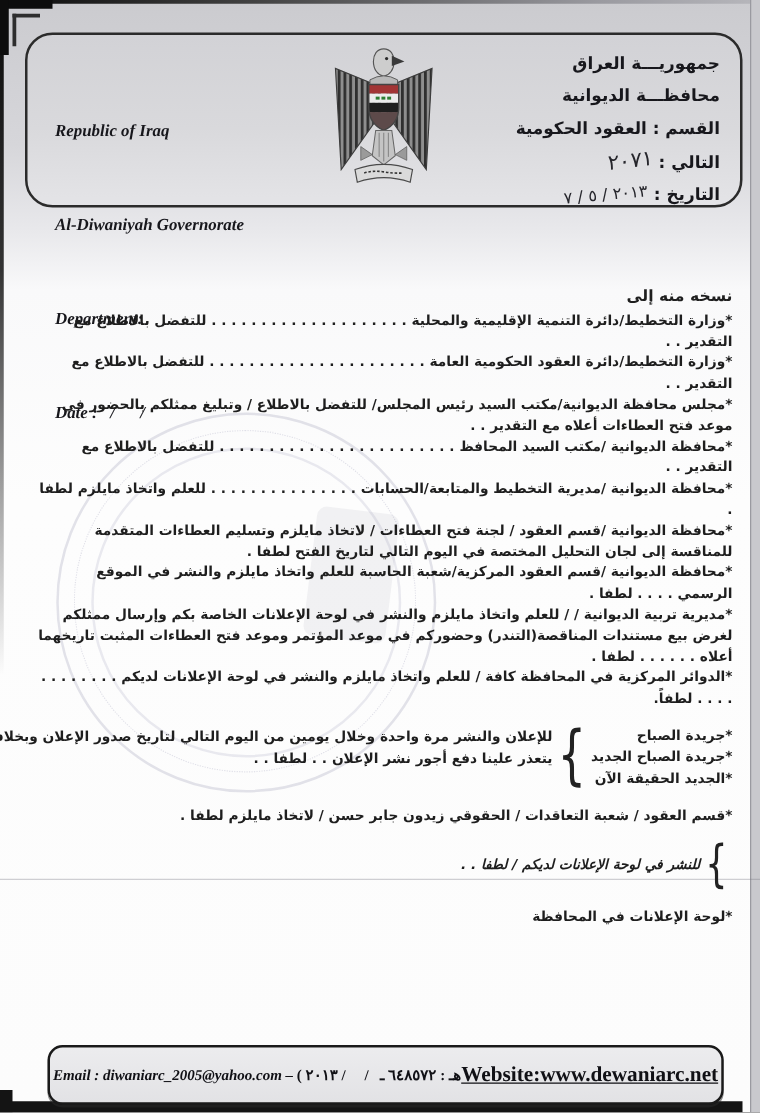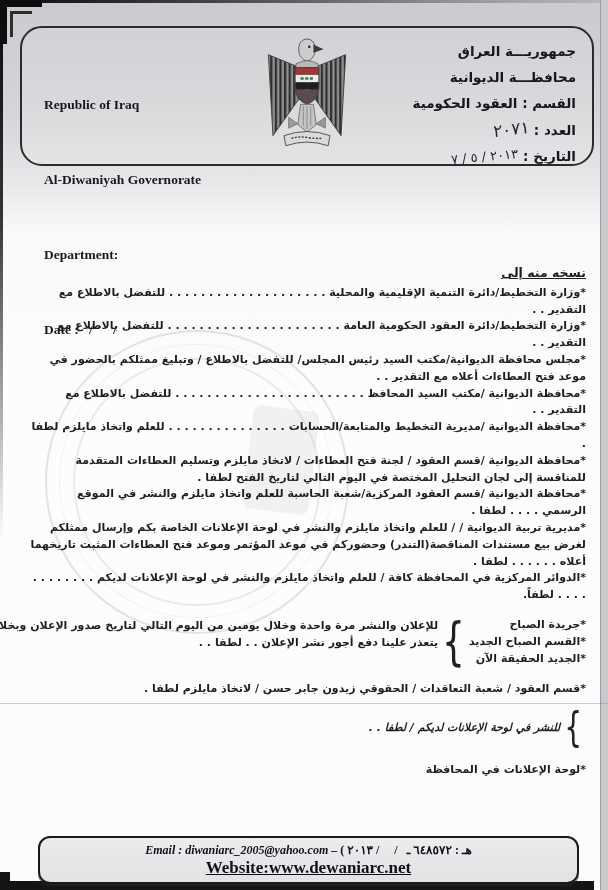--- a/index.html
+++ b/index.html
@@ -14,53 +14,53 @@
   .edge-right{position:absolute;top:0;right:0;width:7px;height:100%;background:#c9c9cd;border-left:1px solid #9a9aa0;}
   .edge-bottom{position:absolute;top:881px;left:0;width:594px;height:9px;background:#141414;}
   .corner-tl-a{position:absolute;top:0;left:0;width:42px;height:7px;background:#0d0d0d;}
   .corner-tl-b{position:absolute;top:0;left:0;width:7px;height:44px;background:#0d0d0d;}
   .corner-tl-c{position:absolute;top:11px;left:10px;width:22px;height:3px;background:#2e2e2e;}
   .corner-tl-d{position:absolute;top:11px;left:10px;width:3px;height:26px;background:#2e2e2e;}
   .corner-bl{position:absolute;top:872px;left:0;width:10px;height:18px;background:#141414;}
   
   .lh{position:absolute;left:20px;top:26px;width:570px;height:136px;border:2px solid #2b2b2b;border-radius:22px;
     background:linear-gradient(180deg,#d2d2d6 0%,#d9d9dc 55%,#e4e4e7 100%);}
-  .lh-en{position:absolute;left:22px;top:14px;font-family:"Liberation Serif",serif;font-weight:700;
+  .lh-en{position:absolute;left:22px;top:14px;font-family:"Liberation Serif",serif;font-style:italic;font-weight:700;
     font-size:13.5px;line-height:25px;color:#17171c;white-space:pre;}
   .lh-ar{position:absolute;right:16px;top:10px;width:200px;direction:rtl;
     font-weight:700;font-size:13.5px;line-height:26px;color:#17171c;}
   .lh-ar .row{white-space:nowrap;}
   .hand{display:inline-block;font-weight:400;font-size:17px;transform:rotate(-7deg) skewX(-6deg);color:#26262c;}
   .hand2{display:inline-block;font-weight:400;font-size:13px;transform:rotate(-5deg);color:#26262c;}
   .emblem{position:absolute;left:50%;top:5px;transform:translateX(-50%);}
   
   .wm{position:absolute;border-radius:50%;pointer-events:none;}
   .wm1{left:45px;top:330px;width:300px;height:300px;border:2px solid rgba(130,130,165,0.22);}
   .wm2{left:59px;top:344px;width:272px;height:272px;border:1px dotted rgba(130,130,165,0.22);}
   .wm3{left:73px;top:358px;width:244px;height:244px;border:2px solid rgba(130,130,165,0.16);}
   .wm-smudge{position:absolute;left:248px;top:408px;width:66px;height:104px;background:rgba(140,140,158,0.10);
     border-radius:8px;transform:rotate(7deg);}
   .fold{position:absolute;left:0;top:703px;width:100%;height:1px;background:rgba(120,120,132,0.35);}
   
   .doc-body{position:absolute;top:229px;right:22px;width:556px;direction:rtl;text-align:right;
     font-size:11px;font-weight:700;line-height:16.8px;color:#1e1e1e;}
-  .copy-title{font-size:12.5px;text-decoration:underline;margin-bottom:3px;margin-top:36px;}
+  .copy-title{font-size:12.5px;margin-bottom:3px;}
   .bline{margin:0;}
   .group{display:flex;direction:rtl;align-items:stretch;margin-top:13px;}
   .names{flex:0 0 auto;}
   .brace{flex:0 0 auto;align-self:center;direction:ltr;font-weight:400;color:#222;
     font-size:36px;line-height:1;transform:scaleY(1.45);padding:0 4px;}
   .brace.small{font-size:28px;}
   .note{flex:0 0 auto;padding-top:1px;}
   .note.center{align-self:center;padding-top:0;font-style:italic;}
   .mt14{margin-top:14px;} .mt16{margin-top:16px;} .mt20{margin-top:20px;}
   
   .foot{position:absolute;left:38px;top:836px;width:537px;height:44px;border:2px solid #1a1a1a;border-radius:12px;
     background:linear-gradient(#ececee,#e2e2e5);box-shadow:0 2px 0 rgba(40,40,40,.55);
-    display:flex;flex-direction:column;justify-content:center;align-items:center;}
+    display:flex;justify-content:center;align-items:center;}
   .f1{font-family:"Liberation Serif",serif;font-weight:700;font-size:12px;color:#101015;white-space:pre;}
   .f1 .it{font-style:italic;}
   .f2{font-family:"Liberation Serif",serif;font-weight:700;font-size:17px;color:#101015;text-decoration:underline;}
 </style>
 </head>
 <body>
 
 <div class="page">
 
   <div class="edge-top"></div>
@@ -126,41 +126,41 @@
       <path d="M70 90 L60 97 L70 102 Z" fill="#9a9a9a" stroke="#555" stroke-width="0.6"></path>
 
       <path d="M25 110 Q50 101 75 110 L73 121 Q50 113 27 121 Z" fill="#dadada" stroke="#4a4a4a" stroke-width="1"></path>
       <path d="M33 113 q8 -2.5 17 -1 q9 1.5 17 1" stroke="#333" fill="none" stroke-width="1.4" stroke-dasharray="2.2 1.6"></path>
     </svg>
 
     <div class="lh-ar">
       <div class="row">جمهوريـــة العراق</div>
       <div class="row">محافظـــة الديوانية</div>
       <div class="row">القسم : العقود الحكومية</div>
-      <div class="row"><span>العدد :</span> <span class="hand">٢٠٧١</span></div>
+      <div class="row"><span>التالي :</span> <span class="hand">٢٠٧١</span></div>
       <div class="row"><span>التاريخ :</span> <span class="hand2" dir="ltr">٢٠١٣ / ٥ / ٧</span></div>
     </div>
   </div>
 
   <div class="doc-body">
     <div class="copy-title">نسخه منه إلى</div>
     <p class="bline">*وزارة التخطيط/دائرة التنمية الإقليمية والمحلية . . . . . . . . . . . . . . . . . . . . للتفضل بالاطلاع مع التقدير . .</p>
     <p class="bline">*وزارة التخطيط/دائرة العقود الحكومية العامة . . . . . . . . . . . . . . . . . . . . . . للتفضل بالاطلاع مع التقدير . .</p>
     <p class="bline">*مجلس محافظة الديوانية/مكتب السيد رئيس المجلس/ للتفضل بالاطلاع / وتبليغ ممثلكم بالحضور في موعد فتح العطاءات أعلاه مع التقدير . .</p>
     <p class="bline">*محافظة الديوانية /مكتب السيد المحافظ . . . . . . . . . . . . . . . . . . . . . . . . للتفضل بالاطلاع مع التقدير . .</p>
     <p class="bline">*محافظة الديوانية /مديرية التخطيط والمتابعة/الحسابات . . . . . . . . . . . . . . . للعلم واتخاذ مايلزم لطفا .</p>
     <p class="bline">*محافظة الديوانية /قسم العقود / لجنة فتح العطاءات / لاتخاذ مايلزم وتسليم العطاءات المتقدمة للمناقسة إلى لجان التحليل المختصة في اليوم التالي لتاريخ الفتح لطفا .</p>
     <p class="bline">*محافظة الديوانية /قسم العقود المركزية/شعبة الحاسبة للعلم واتخاذ مايلزم والنشر في الموقع الرسمي . . . . لطفا .</p>
     <p class="bline">*مديرية تربية الديوانية / / للعلم واتخاذ مايلزم والنشر في لوحة الإعلانات الخاصة بكم وإرسال ممثلكم لغرض بيع مستندات المناقصة(التندر) وحضوركم في موعد المؤتمر وموعد فتح العطاءات المثبت تاريخهما أعلاه . . . . . . لطفا .</p>
     <p class="bline">*الدوائر المركزية في المحافظة كافة / للعلم واتخاذ مايلزم والنشر في لوحة الإعلانات لديكم . . . . . . . . . . . . لطفاً.</p>
 
     <div class="group">
       <div class="names">
         <div>*جريدة الصباح</div>
-        <div>*القسم الصباح الجديد</div>
+        <div>*جريدة الصباح الجديد</div>
         <div>*الجديد الحقيقة الآن</div>
       </div>
       <div class="brace">{</div>
       <div class="note">
         <div>للإعلان والنشر مرة واحدة وخلال يومين من اليوم التالي لتاريخ صدور الإعلان وبخلافة</div>
         <div>يتعذر علينا دفع أجور نشر الإعلان . . لطفا . .</div>
       </div>
     </div>
 
     <p class="bline mt14">*قسم العقود / شعبة التعاقدات / الحقوقي زيدون جابر حسن / لاتخاذ مايلزم لطفا .</p>

